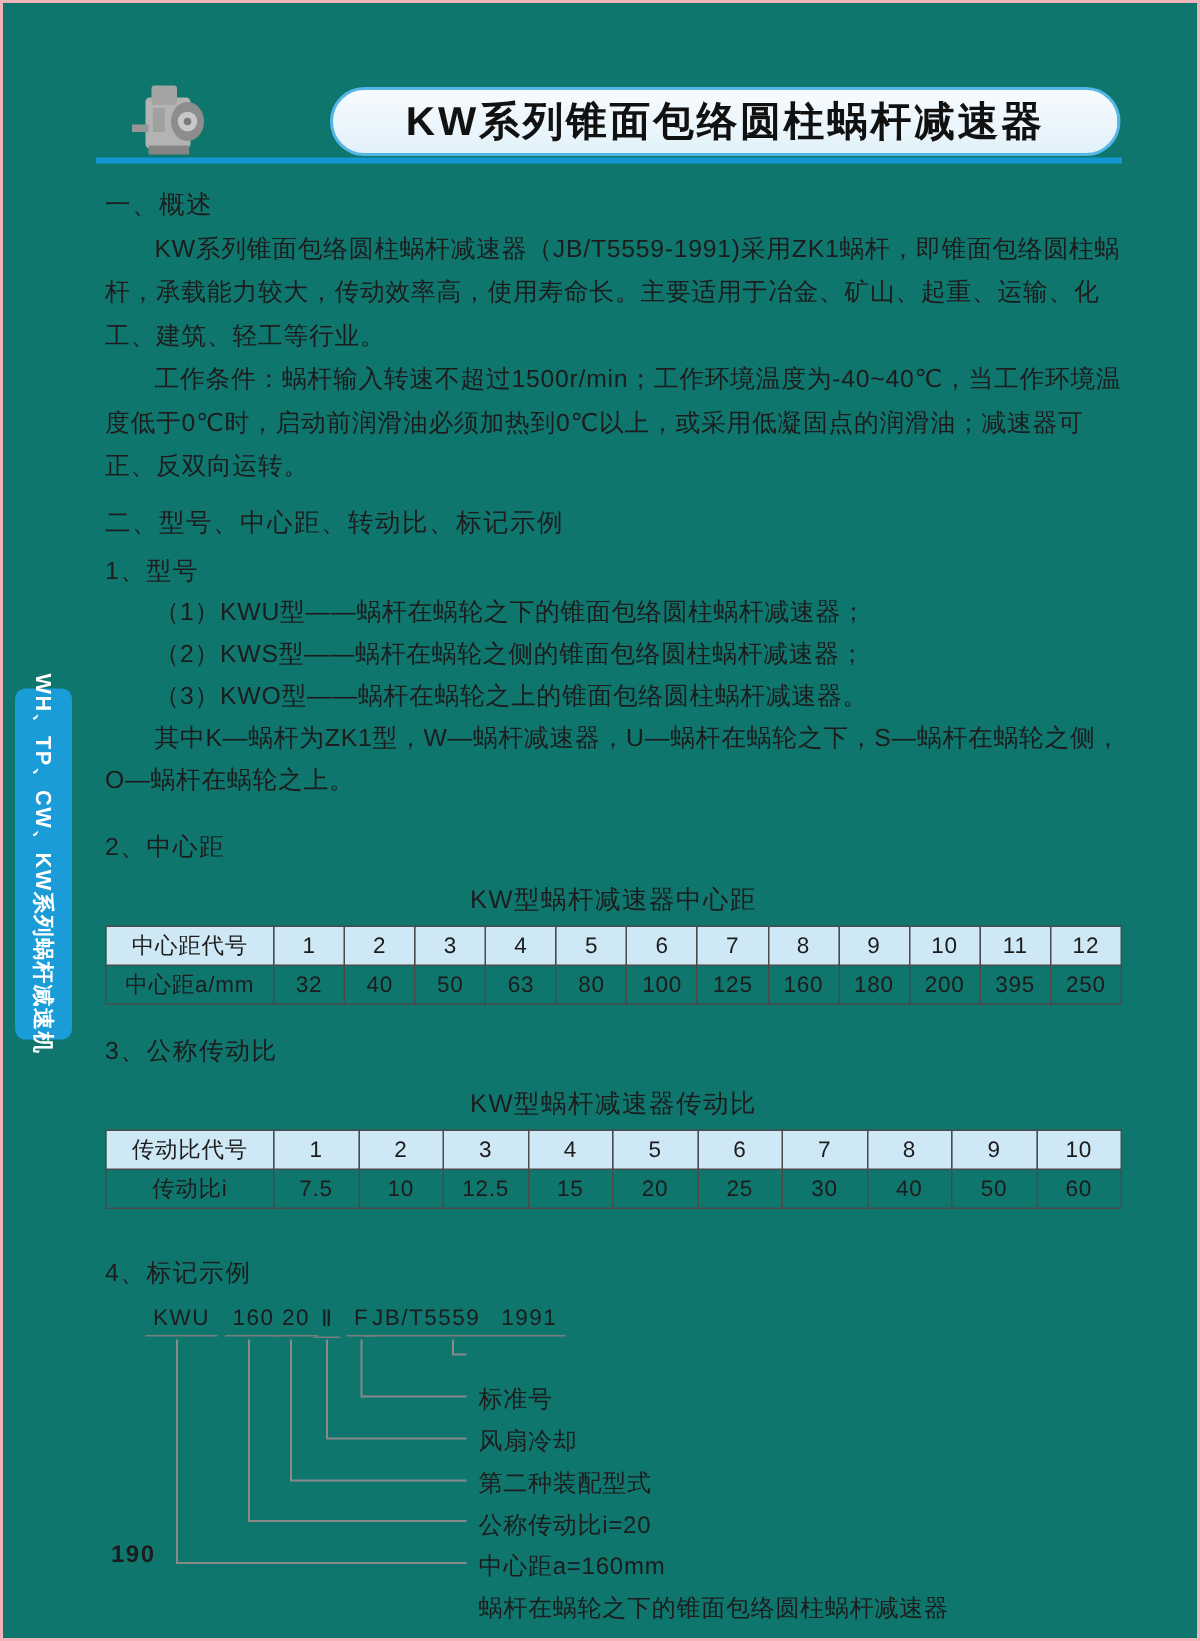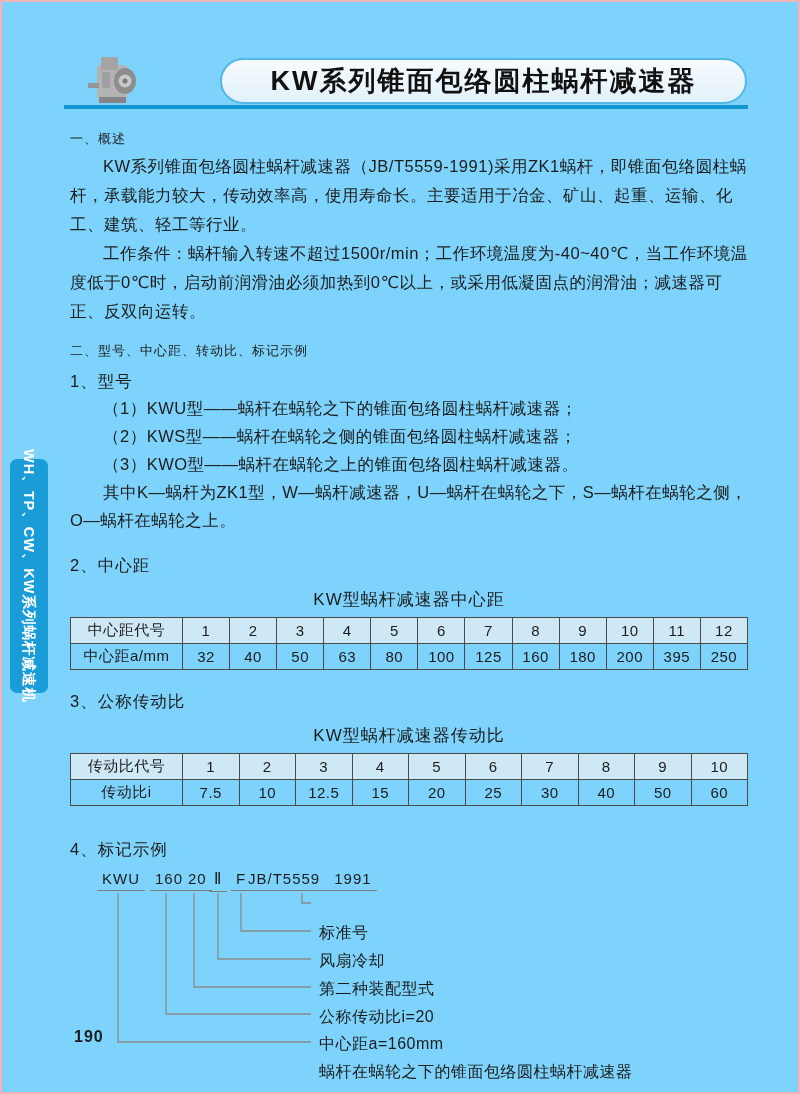--- a/index.html
+++ b/index.html
@@ -3,21 +3,21 @@
 <meta charset="utf-8">
 <style>
   * { margin:0; padding:0; box-sizing:border-box; }
   html,body { width:800px; height:1094px; }
   body {
     font-family:"Liberation Sans","DejaVu Sans",sans-serif;
     color:#1c1c1c; background:#fff; position:relative; overflow:hidden;
   }
   .page-frame {
     position:absolute; inset:0;
-    border:2px solid #f2b4b9; background:#7dd3fc;
+    border:2px solid #f2b4b9; background:#0f766e;
   }
 
   
   .photo { position:absolute; left:86px; top:50px; width:52px; height:56px; }
   .title-pill {
     position:absolute; left:218px; top:56px; width:527px; height:46px;
     border:2px solid #55b7e7; border-radius:24px;
     background:linear-gradient(180deg,#f7fbfe 0%,#e2f1fa 100%);
     display:flex; align-items:center; justify-content:center;
   }
@@ -29,21 +29,21 @@
   .side-tab-inner {
     width:234px; height:38px; transform-origin:0 0;
     transform:rotate(90deg) translateY(-38px);
     background:#1a9cd8; border-radius:7px;
     display:flex; align-items:center; justify-content:center;
   }
   .side-tab-inner span { color:#fff; font-size:14.5px; font-weight:bold; letter-spacing:1px; white-space:nowrap; }
 
   
   .content { position:absolute; left:68px; top:124px; width:678px; font-size:16.5px; }
-  .h2 { font-size:13px; letter-spacing:1px; line-height:26px; }
+  .h2 { font-size:17px; letter-spacing:1px; line-height:26px;font-family:Liberation Mono, monospace; }
   .h2.sec2 { margin-top:12px; }
   .h3 { font-size:16.5px; letter-spacing:1px; line-height:26px; margin-top:4px; }
   .h3.gap { margin-top:18px; }
   .h3.gap-lg { margin-top:30px; }
   p.body { line-height:29px; text-indent:2em; letter-spacing:0.5px; }
   .model-item { line-height:28px; padding-left:2em; letter-spacing:0.5px; }
   p.note { line-height:28px; text-indent:2em; letter-spacing:0.5px; }
 
   
   .tbl-title { text-align:center; font-size:17px; letter-spacing:1px; margin:10px 0 6px; }

